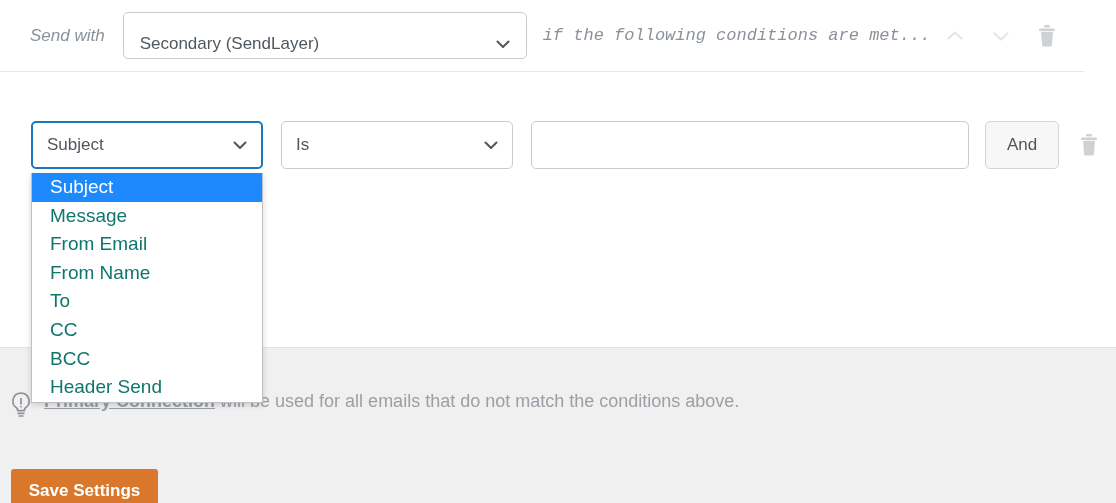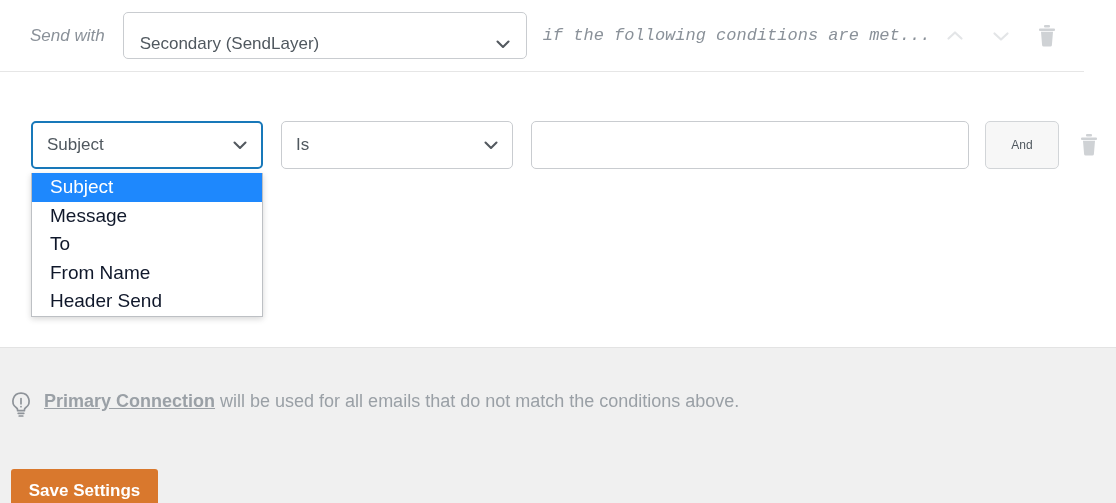--- a/index.html
+++ b/index.html
@@ -172,21 +172,21 @@
 
   .and-btn {
     margin-left: 16px;
     margin-top: 49px;
     width: 74px;
     height: 48px;
     box-sizing: border-box;
     border: 1px solid #d2d5d8;
     border-radius: 5px;
     background: #f7f7f7;
-    font-size: 12px;
+    font-size: 17px;
     color: #50585f;
     font-family: "Liberation Sans", sans-serif;
     cursor: pointer;
   }
 
   .row-trash {
     margin-left: 13px;
     margin-top: 49px;
     width: 34px;
     height: 48px;
@@ -281,21 +281,21 @@
     padding: 0;
     margin: 0;
     list-style: none;
     overflow: hidden;
   }
   .dropdown-list li {
     height: 28.6px;
     line-height: 28.6px;
     padding: 0 0 0 18px;
     font-size: 19px;
-    color: #0f172a;
+    color: #0f766e;
     white-space: nowrap;
     cursor: pointer;
   }
   .dropdown-list li.selected {
     background: #1e88fd;
     color: #ffffff;
   }
 </style>
 </head>
 <body>
@@ -376,16 +376,19 @@
       <span class="notice-link">Primary Connection</span><span> will be used for all emails that do not match the conditions above.</span>
     </div>
   </div>
 </div>
 
 <button class="save-btn">Save Settings</button>
 
 <ul class="dropdown-list" id="field-dropdown">
     <li class="selected">Subject</li>
     <li>Message</li>
+    <li>From Email</li>
+    <li>From Name</li>
     <li>To</li>
-    <li>From Name</li>
+    <li>CC</li>
+    <li>BCC</li>
     <li>Header Send</li>
   </ul>
 
 </body></html>

